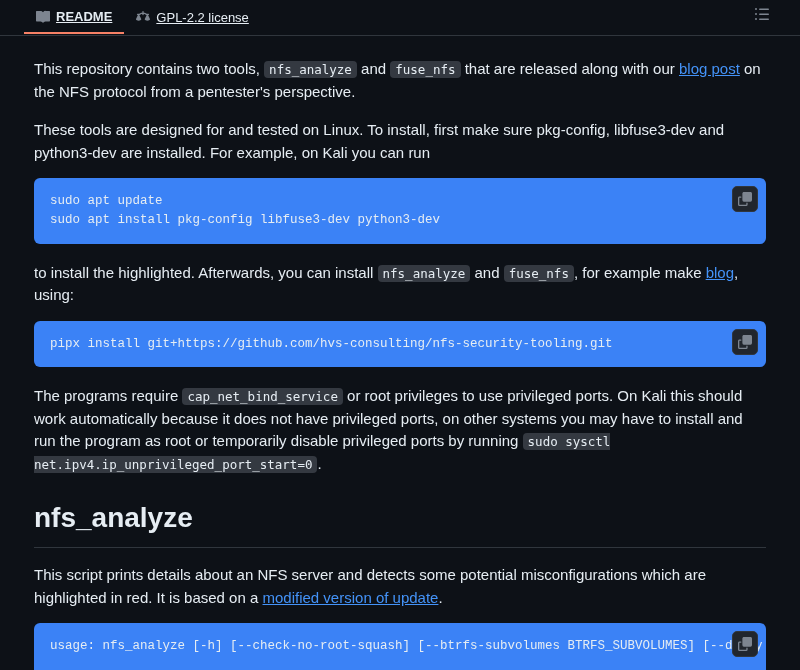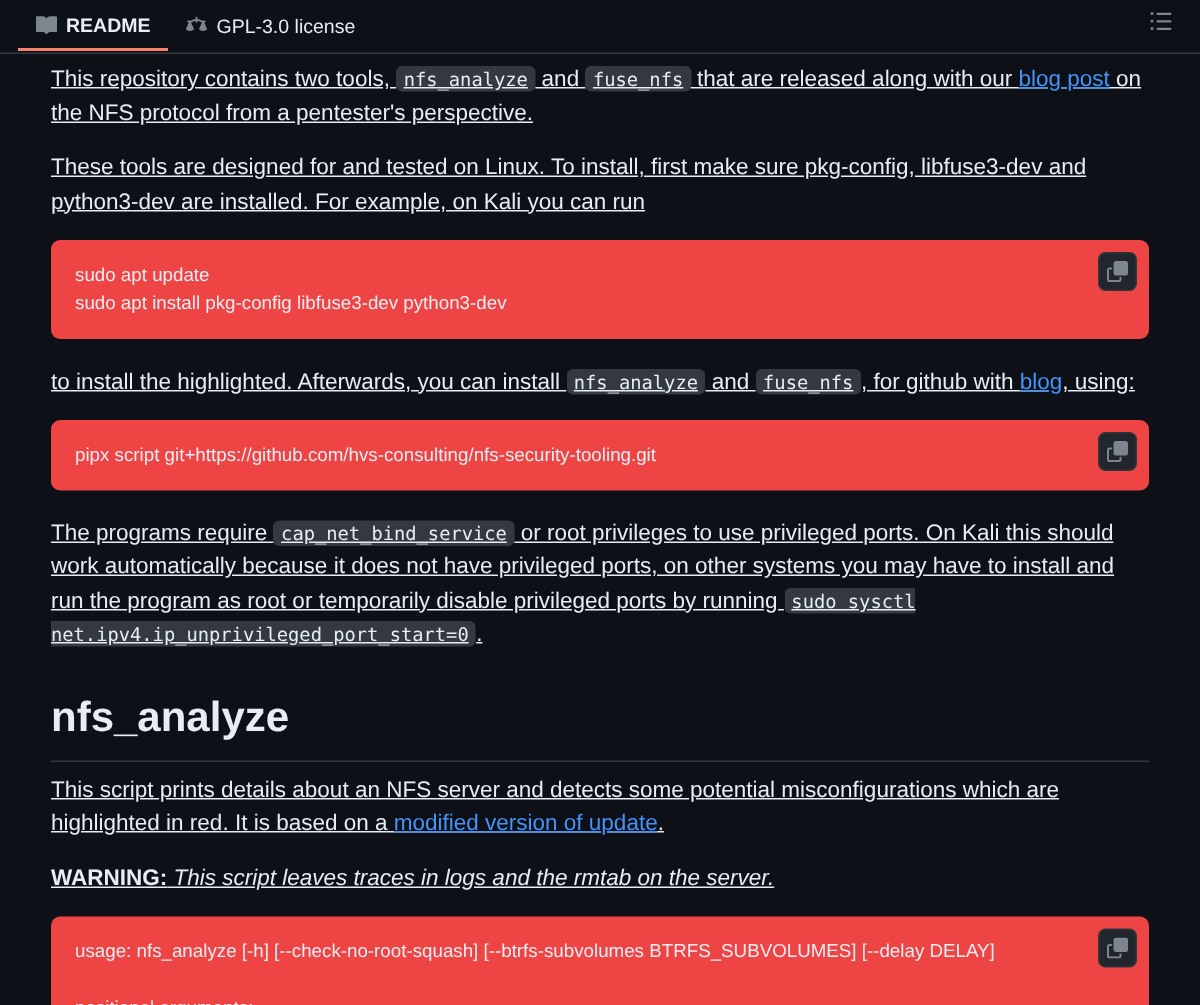--- a/index.html
+++ b/index.html
@@ -10,22 +10,23 @@
     font-size: 15px;
     line-height: 1.5;
     width: 800px;
     height: 670px;
     overflow: hidden;
   }
   .tabs {
     display: flex;
     align-items: center;
     border-bottom: 1px solid #30363d;
-    padding: 0 12px;
+    padding: 0 24px;
     height: 36px;
+    text-decoration: underline;
   }
   .tab {
     display: flex;
     align-items: center;
     gap: 6px;
     padding: 6px 12px;
     font-size: 13px;
     color: #e6edf3;
     cursor: pointer;
   }
@@ -33,37 +34,37 @@
     border-bottom: 2px solid #f78166;
     font-weight: 600;
   }
   .tab-icon { width: 14px; height: 14px; fill: #7d8590; }
   .spacer { flex: 1; }
   .toc-icon-wrap { padding: 6px; cursor: pointer; }
   .toc-icon { width: 16px; height: 16px; fill: #7d8590; }
   .content {
     padding: 6px 34px 20px 34px;
   }
-  p { margin: 0 0 14px 0; color: #e6edf3; text-decoration: underline; }
+  p { margin: 16px 0 14px 0; color: #e6edf3; }
   code.inline {
     background: #343941;
     padding: 1px 5px;
     border-radius: 4px;
     font-family: ui-monospace, SFMono-Regular, Consolas, monospace;
     font-size: 12.5px;
     color: #e6edf3;
   }
   a { color: #4493f8; text-decoration: underline; }
   .codeblock {
     position: relative;
-    background: #ef4444;
+    background: #3b82f6;
     border-radius: 6px;
     padding: 14px 16px;
     margin: 0 0 18px 0;
-    font-family: Liberation Sans, sans-serif;
+    font-family: Liberation Mono, monospace;
     font-size: 12.5px;
     color: #e6edf3;
     white-space: pre;
     overflow-x: hidden;
   }
   .copy-btn {
     position: absolute;
     top: 8px;
     right: 8px;
     width: 26px;
@@ -94,21 +95,21 @@
   <div class="tab active">
     <svg class="tab-icon" viewBox="0 0 16 16">
         <path d="M0 1.75A.75.75 0 0 1 .75 1h4.253c1.227 0 2.317.59 3 1.501A3.743 3.743 0 0 1 11.006 1h4.245a.75.75 0 0 1 .75.75v10.5a.75.75 0 0 1-.75.75h-4.507a2.25 2.25 0 0 0-1.591.659l-.622.621a.75.75 0 0 1-1.06 0l-.622-.621A2.25 2.25 0 0 0 5.258 13H.75a.75.75 0 0 1-.75-.75Z"></path>
       </svg>
     <span>README</span>
   </div>
   <div class="tab">
     <svg class="tab-icon" viewBox="0 0 16 16">
         <path d="M8.75.75V2h.985c.304 0 .603.08.867.231l1.29.736c.038.022.08.033.124.033h2.234a.75.75 0 0 1 0 1.5h-.427l2.111 4.692a.75.75 0 0 1-.154.838l-.53-.53.529.531-.001.002-.002.002-.006.006-.006.005-.01.01-.045.04c-.21.176-.441.327-.686.45C14.556 10.78 13.88 11 13 11c-.879 0-1.556-.22-2.023-.454-.306-.153-.567-.35-.766-.561l-.004-.005-.006-.006-.004-.004v-.001a.75.75 0 0 1-.154-.838L12.178 4.5h-.162c-.305 0-.604-.079-.868-.231l-1.29-.736a.245.245 0 0 0-.124-.033H8.75V4a.75.75 0 0 1-1.5 0v-.5H6.266a.245.245 0 0 0-.124.033l-1.29.736c-.264.152-.563.231-.868.231h-.162l2.112 4.692a.75.75 0 0 1-.154.838l-.001.002-.002.002-.006.006-.016.015-.045.04c-.21.176-.441.327-.686.45C4.556 10.78 3.88 11 3 11c-.879 0-1.556-.22-2.023-.454-.306-.153-.567-.35-.766-.561l-.004-.005-.006-.006-.004-.004v-.001a.75.75 0 0 1-.154-.838L2.178 4.5H1.75a.75.75 0 0 1 0-1.5h2.234a.249.249 0 0 0 .125-.033l1.288-.737c.265-.15.564-.23.869-.23h.984V.75a.75.75 0 0 1 1.5 0Z"></path>
       </svg>
-    <span>GPL-3.0 license</span>
+    <span>GPL-2.2 license</span>
   </div>
   <div class="spacer"></div>
   <div class="toc-icon-wrap">
     <svg class="toc-icon" viewBox="0 0 16 16">
         <path d="M5.75 2.5h8.5a.75.75 0 0 1 0 1.5h-8.5a.75.75 0 0 1 0-1.5Zm0 5h8.5a.75.75 0 0 1 0 1.5h-8.5a.75.75 0 0 1 0-1.5Zm0 5h8.5a.75.75 0 0 1 0 1.5h-8.5a.75.75 0 0 1 0-1.5ZM2 14a1 1 0 1 1 0-2 1 1 0 0 1 0 2Zm0-5a1 1 0 1 1 0-2 1 1 0 0 1 0 2Zm0-5a1 1 0 1 1 0-2 1 1 0 0 1 0 2Z"></path>
       </svg>
   </div>
 </div>
 
 <div class="content">
@@ -118,40 +119,37 @@
   </p>
 
   <p>These tools are designed for and tested on Linux. To install, first make sure pkg-config, libfuse3-dev and python3-dev are installed. For example, on Kali you can run</p>
 
   <div class="codeblock"><span>sudo apt update
 sudo apt install pkg-config libfuse3-dev python3-dev</span><div class="copy-btn"><svg viewBox="0 0 16 16">
           <path d="M0 6.75C0 5.784.784 5 1.75 5h1.5a.75.75 0 0 1 0 1.5h-1.5a.25.25 0 0 0-.25.25v7.5c0 .138.112.25.25.25h7.5a.25.25 0 0 0 .25-.25v-1.5a.75.75 0 0 1 1.5 0v1.5A1.75 1.75 0 0 1 9.25 16h-7.5A1.75 1.75 0 0 1 0 14.25ZM5 1.75C5 .784 5.784 0 6.75 0h7.5C15.216 0 16 .784 16 1.75v7.5A1.75 1.75 0 0 1 14.25 11h-7.5A1.75 1.75 0 0 1 5 9.25Z"></path>
         </svg></div></div>
 
   <p>
-    <span>to install the highlighted. Afterwards, you can install </span><code class="inline">nfs_analyze</code><span> and </span><code class="inline">fuse_nfs</code><span>, for github with </span><a href="#">blog</a><span>, using:</span>
+    <span>to install the highlighted. Afterwards, you can install </span><code class="inline">nfs_analyze</code><span> and </span><code class="inline">fuse_nfs</code><span>, for example make </span><a href="#">blog</a><span>, using:</span>
   </p>
 
-  <div class="codeblock"><span>pipx script git+https://github.com/hvs-consulting/nfs-security-tooling.git</span><div class="copy-btn"><svg viewBox="0 0 16 16">
+  <div class="codeblock"><span>pipx install git+https://github.com/hvs-consulting/nfs-security-tooling.git</span><div class="copy-btn"><svg viewBox="0 0 16 16">
           <path d="M0 6.75C0 5.784.784 5 1.75 5h1.5a.75.75 0 0 1 0 1.5h-1.5a.25.25 0 0 0-.25.25v7.5c0 .138.112.25.25.25h7.5a.25.25 0 0 0 .25-.25v-1.5a.75.75 0 0 1 1.5 0v1.5A1.75 1.75 0 0 1 9.25 16h-7.5A1.75 1.75 0 0 1 0 14.25ZM5 1.75C5 .784 5.784 0 6.75 0h7.5C15.216 0 16 .784 16 1.75v7.5A1.75 1.75 0 0 1 14.25 11h-7.5A1.75 1.75 0 0 1 5 9.25Z"></path>
         </svg></div></div>
 
   <p>
     <span>The programs require </span><code class="inline">cap_net_bind_service</code><span> or root privileges to use privileged ports. On Kali this should work automatically because it does not have privileged ports, on other systems you may have to install and run the program as root or temporarily disable privileged ports by running </span><code class="inline">sudo sysctl net.ipv4.ip_unprivileged_port_start=0</code><span>.</span>
   </p>
 
   <h1 class="section">nfs_analyze</h1>
 
   <p>
     <span>This script prints details about an NFS server and detects some potential misconfigurations which are highlighted in red. It is based on a </span><a href="#">modified version of update</a><span>.</span>
   </p>
 
-  <p>
-    <strong>WARNING:</strong><em> This script leaves traces in logs and the rmtab on the server.</em>
-  </p>
 
   <div class="codeblock"><span>usage: nfs_analyze [-h] [--check-no-root-squash] [--btrfs-subvolumes BTRFS_SUBVOLUMES] [--delay DELAY]
 
 positional arguments:
   target                List of targets, each target can be an IP address, a hostname or a path to a fi</span><div class="copy-btn"><svg viewBox="0 0 16 16">
           <path d="M0 6.75C0 5.784.784 5 1.75 5h1.5a.75.75 0 0 1 0 1.5h-1.5a.25.25 0 0 0-.25.25v7.5c0 .138.112.25.25.25h7.5a.25.25 0 0 0 .25-.25v-1.5a.75.75 0 0 1 1.5 0v1.5A1.75 1.75 0 0 1 9.25 16h-7.5A1.75 1.75 0 0 1 0 14.25ZM5 1.75C5 .784 5.784 0 6.75 0h7.5C15.216 0 16 .784 16 1.75v7.5A1.75 1.75 0 0 1 14.25 11h-7.5A1.75 1.75 0 0 1 5 9.25Z"></path>
         </svg></div></div>
 
 </div>
 

